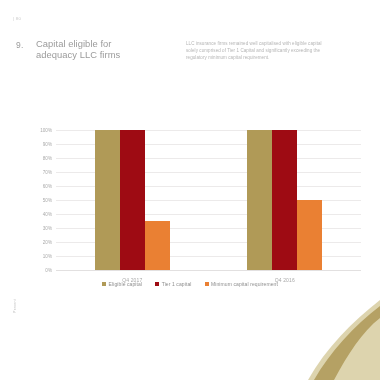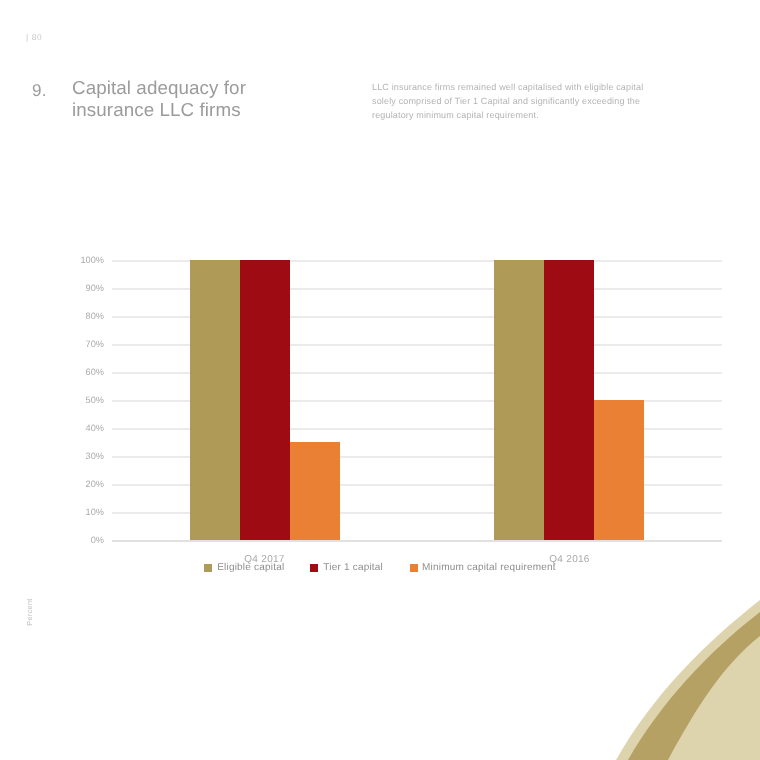--- a/index.html
+++ b/index.html
@@ -199,22 +199,22 @@
   }
 </style>
 </head>
 <body>
 
 <div id="page-marker">| 80</div>
 
 <div id="header">
   <div id="section-number">9.</div>
   <div id="section-title">
-    <span class="ln">Capital adequacy for</span>
-    <span class="ln">insurance LLC firms</span>
+    <span class="ln">Capital eligible for</span>
+    <span class="ln">adequacy LLC firms</span>
   </div>
   <div id="intro-paragraph">
     <span class="ln">LLC insurance firms remained well capitalised with eligible capital</span>
     <span class="ln">solely comprised of Tier 1 Capital and significantly exceeding the</span>
     <span class="ln">regulatory minimum capital requirement.</span>
   </div>
 </div>
 
 <div id="chart">
   <div id="chart-axis-title">Percent</div>

